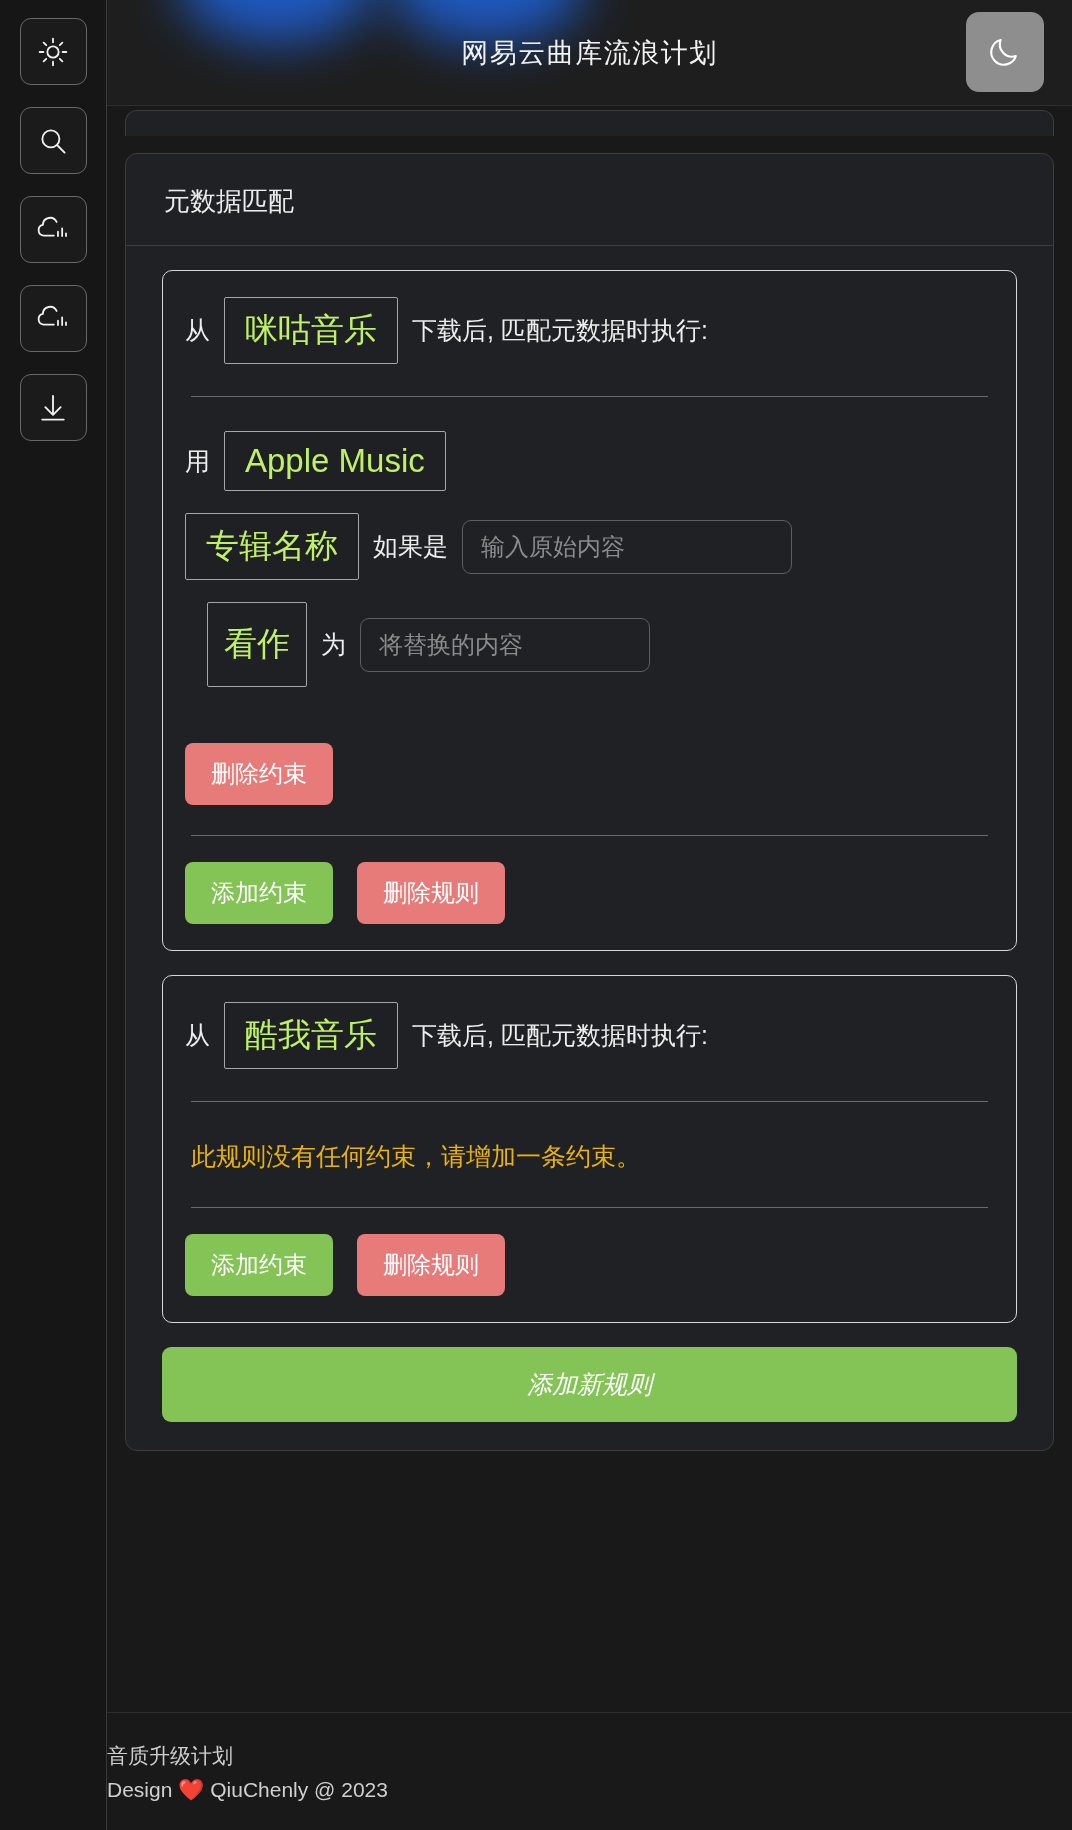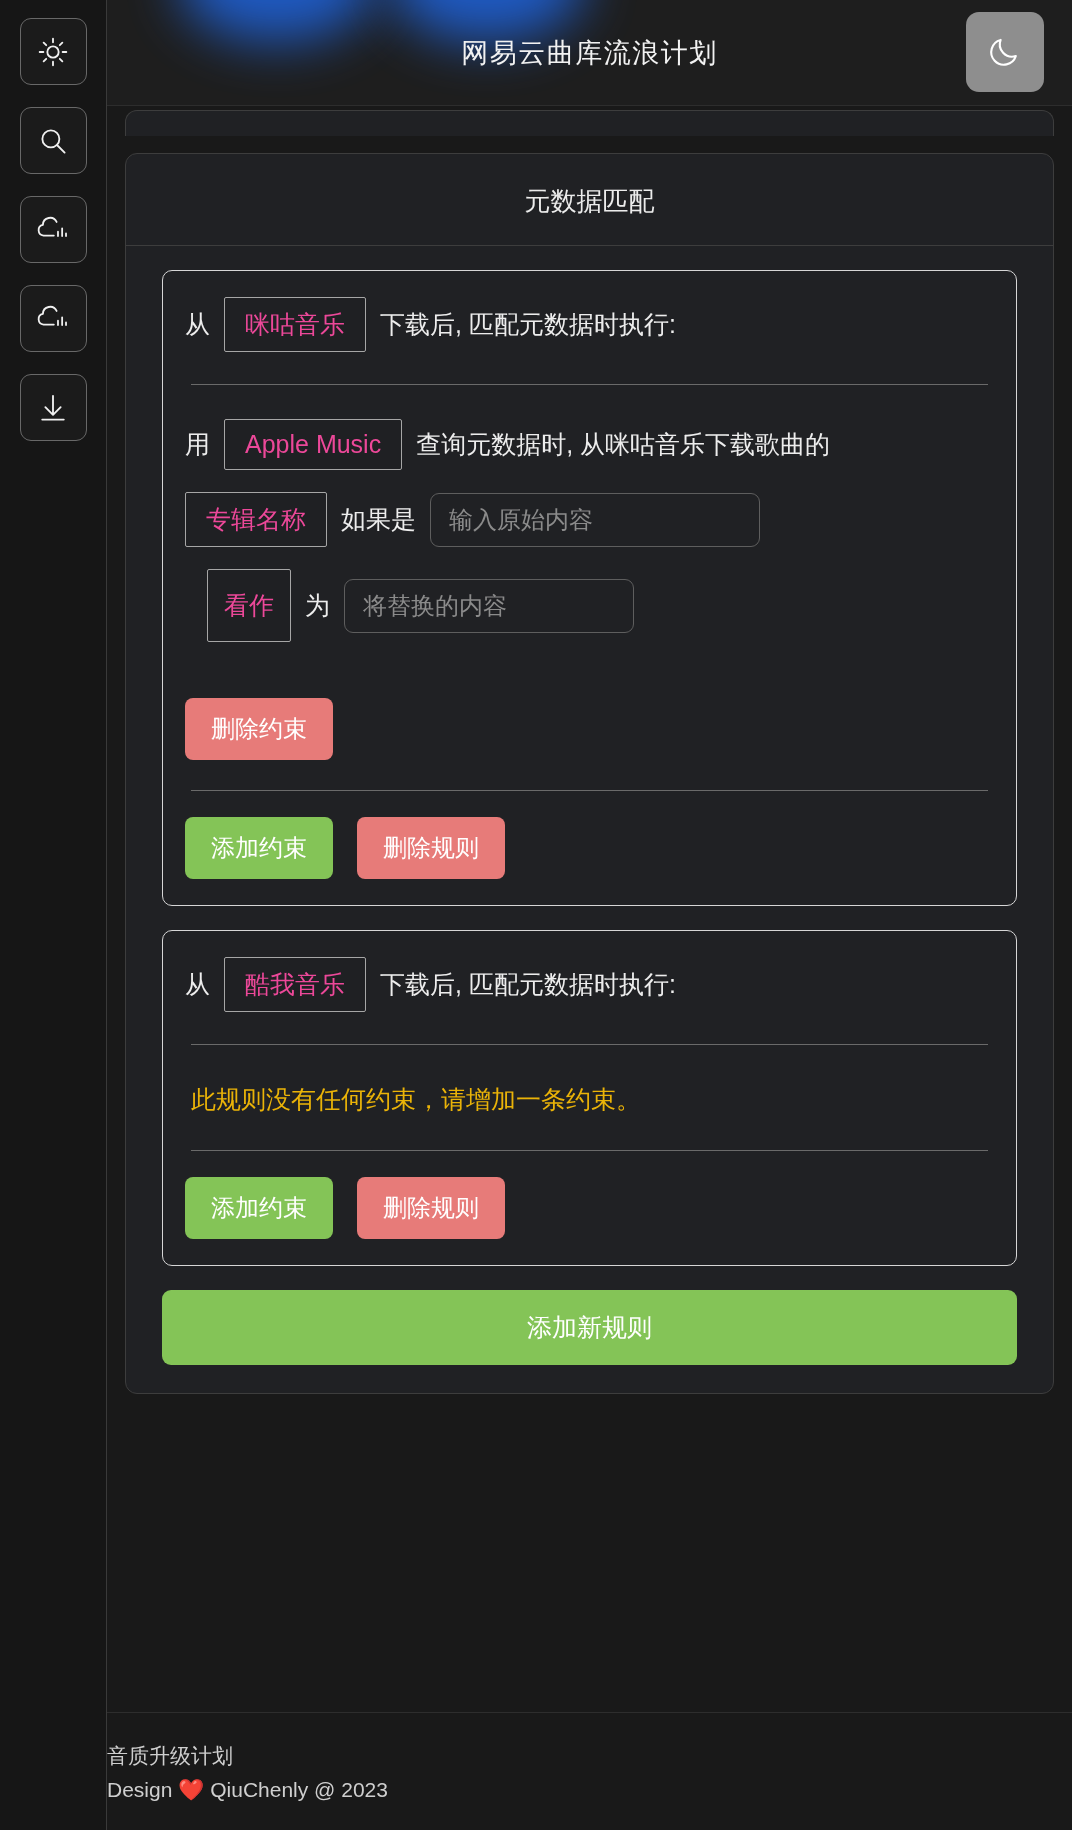--- a/index.html
+++ b/index.html
@@ -77,21 +77,21 @@
   .panel {
     margin-top: 17px;
     border: 1px solid #3d3d3d;
     border-radius: 12px;
     background: #202124;
     overflow: hidden;
   }
   .panel-head {
     padding: 30px 38px 26px 38px;
     border-bottom: 1px solid #3d3d3d;
-    font-size: 26px; color: #ececec; text-align: center;
+    font-size: 26px; color: #ececec;
   }
   .panel-body { padding: 24px 36px 28px 36px; }
 
   
   .rule-card {
     border: 1px solid #d6d6d6;
     border-radius: 10px;
     padding: 26px 22px 26px 22px;
     margin-bottom: 24px;
     background: #202124;
@@ -102,22 +102,22 @@
     font-size: 25px; color: #ededed; line-height: 1.3;
   }
   .rule-line .txt { white-space: nowrap; }
   .divider { height: 1px; background: #6a6a6a; margin: 32px 6px 34px 6px; }
   .divider.tight { margin: 30px 6px 26px 6px; }
 
   
   .sel {
     border: 1px solid #a6a6a6;
     background: #1f2023;
-    color: #ec4899;
-    font-size: 25px;
+    color: #bef264;
+    font-size: 33px;
     padding: 10px 20px;
     border-radius: 2px;
     white-space: nowrap;
     cursor: pointer;
     font-family: "Liberation Sans", "DejaVu Sans", sans-serif;
   }
   .sel.narrow { padding: 19px 16px; }
 
   
   .tin {
@@ -151,20 +151,21 @@
 
   .empty-note { font-size: 25px; color: #eab308; padding: 4px 6px; }
 
   .add-rule-btn {
     display: block; width: 100%;
     background: #84c457; color: #fff; border: none;
     border-radius: 9px;
     font-size: 25px; padding: 21px 0;
     cursor: pointer;
     font-family: "Liberation Sans", "DejaVu Sans", sans-serif;
+    font-style: italic;
   }
 
   
   .footer {
     height: 118px; min-height: 118px;
     border-top: 1px solid #2d2d2d;
     background: #191919;
     display: flex; flex-direction: column;
     justify-content: center;
     gap: 8px;
@@ -260,21 +261,20 @@
               <span class="txt">下载后, 匹配元数据时执行:</span>
             </div>
 
             <div class="divider"></div>
 
             <div class="constraint-rows">
 
               <div class="rule-line">
                 <span class="txt">用</span>
                 <button class="sel">Apple Music</button>
-                <span class="txt">查询元数据时, 从咪咕音乐下载歌曲的</span>
               </div>
 
               <div class="rule-line">
                 <button class="sel">专辑名称</button>
                 <span class="txt">如果是</span>
                 <input class="tin w-orig" type="text" placeholder="输入原始内容" style="">
               </div>
 
               <div class="rule-line row-indent">
                 <button class="sel narrow">看作</button>

